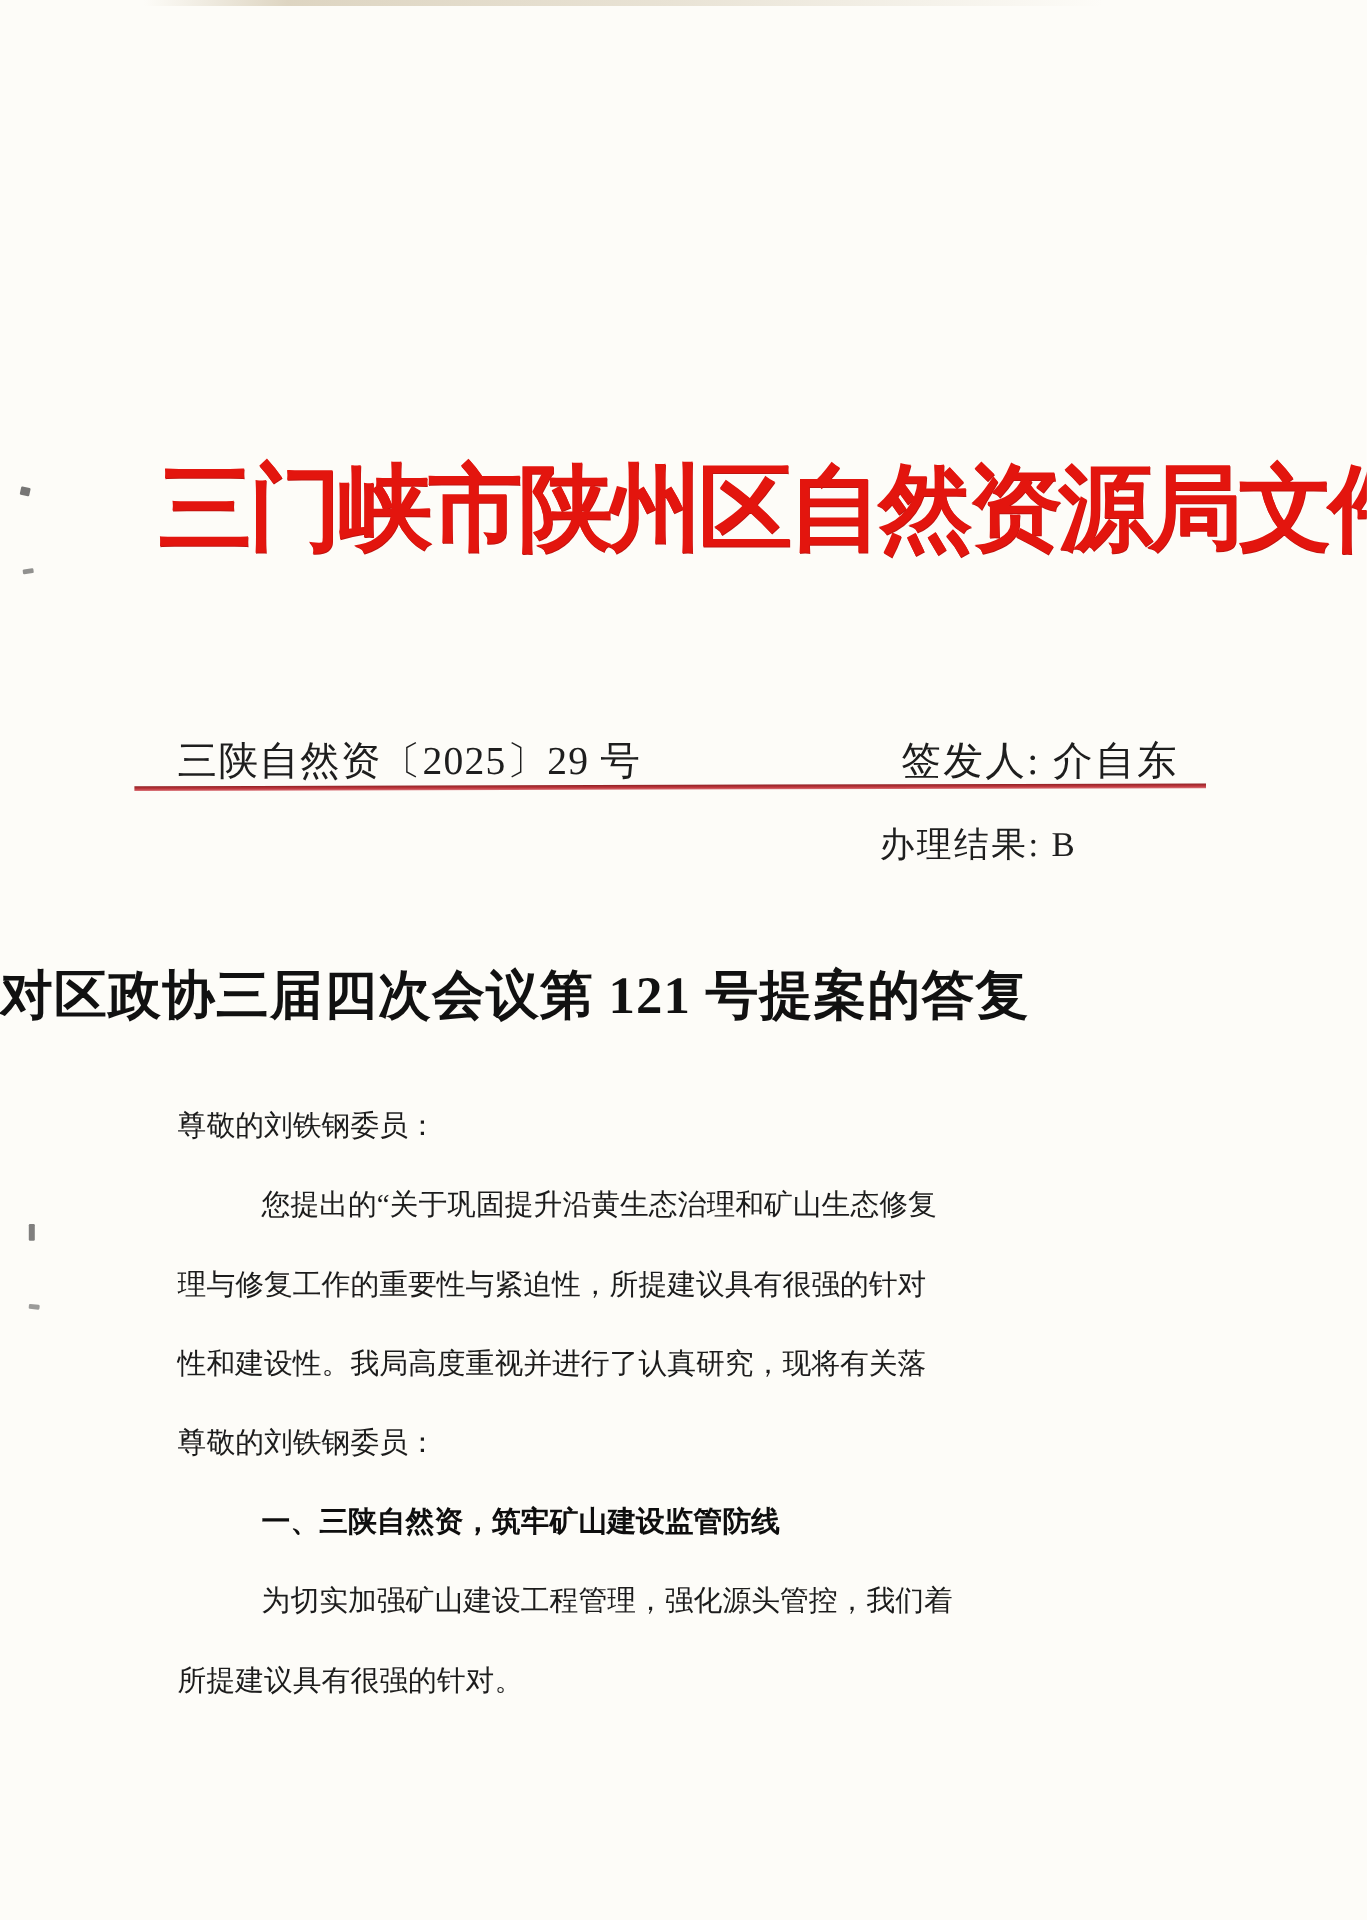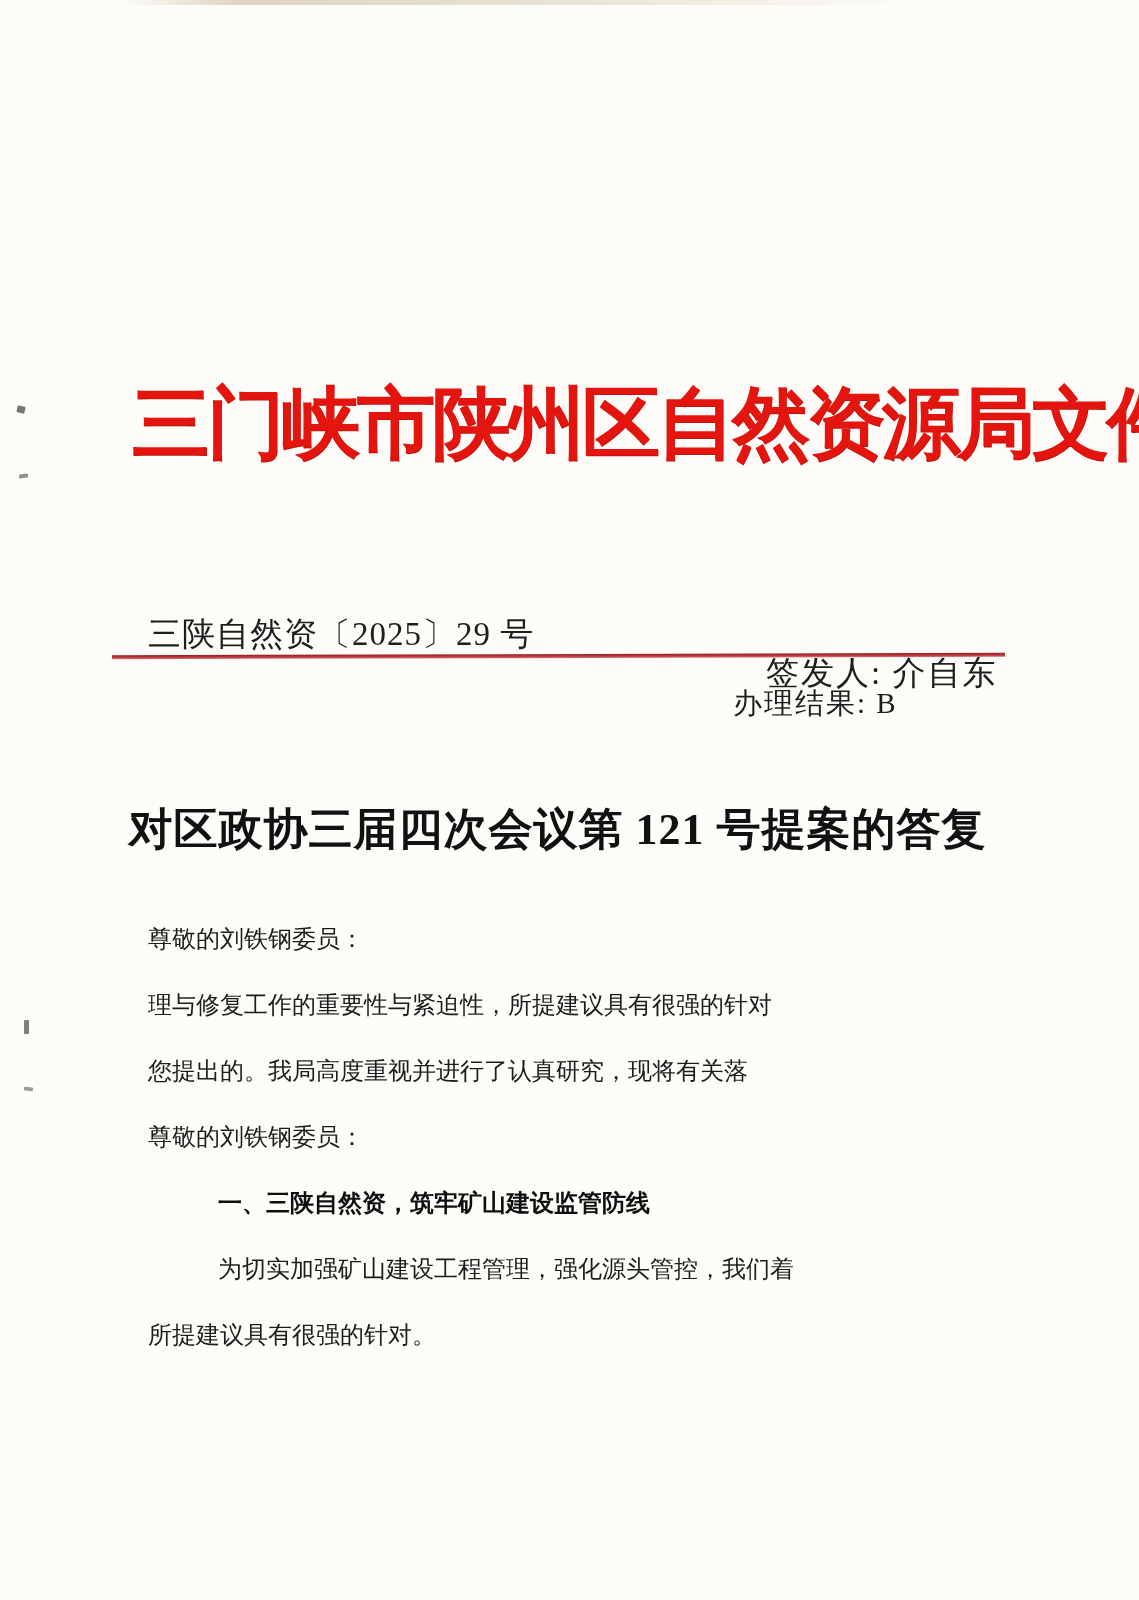--- a/index.html
+++ b/index.html
@@ -47,21 +47,21 @@
 
   .docnum-row {
     position: absolute;
     left: 148px;
     top: 612px;
     width: 850px;
     font-size: 33px;
     white-space: nowrap;
   }
   .docnum { position: absolute; left: 0; top: 0; letter-spacing: 1px; text-align: right; }
-  .signer { position: absolute; left: 618px; top: 0; letter-spacing: 2px; margin-top: 39px; }
+  .signer { position: absolute; left: 603px; top: 0; letter-spacing: 2px; }
 
   .red-rule {
     position: absolute;
     left: 112px;
     top: 654px;
     width: 893px;
     height: 4px;
     background: linear-gradient(180deg, #8f1f23 0%, #c23a40 60%, #d9767c 100%);
     transform: rotate(-0.15deg);
   }
@@ -74,21 +74,21 @@
     letter-spacing: 2px;
     white-space: nowrap;
   }
 
   .doc-title {
     position: absolute;
     left: 0;
     top: 800px;
     width: 1115px;
     margin: 0;
-    text-align: center;
+    text-align: left;
     font-size: 44px;
     font-weight: 700;
     letter-spacing: 1px;
     color: #111;
     white-space: nowrap;
     font-family: "Liberation Serif", "DejaVu Serif", serif;
   }
 
   .body-block {
     position: absolute;
@@ -122,21 +122,22 @@
   </div>
 
   <div class="red-rule"></div>
 
   <div class="result">办理结果: B</div>
 
   <h2 class="doc-title">对区政协三届四次会议第 121 号提案的答复</h2>
 
   <div class="body-block">
     <div class="line">尊敬的刘铁钢委员：</div>
+    <div class="line indent">您提出的“关于巩固提升沿黄生态治理和矿山生态修复</div>
     <div class="line">理与修复工作的重要性与紧迫性，所提建议具有很强的针对</div>
-    <div class="line">您提出的。我局高度重视并进行了认真研究，现将有关落</div>
+    <div class="line">性和建设性。我局高度重视并进行了认真研究，现将有关落</div>
     <div class="line">尊敬的刘铁钢委员：</div>
     <div class="line indent bold">一、三陕自然资，筑牢矿山建设监管防线</div>
     <div class="line indent">为切实加强矿山建设工程管理，强化源头管控，我们着</div>
     <div class="line">所提建议具有很强的针对。</div>
   </div>
 
 </div>
 
 </body></html>

